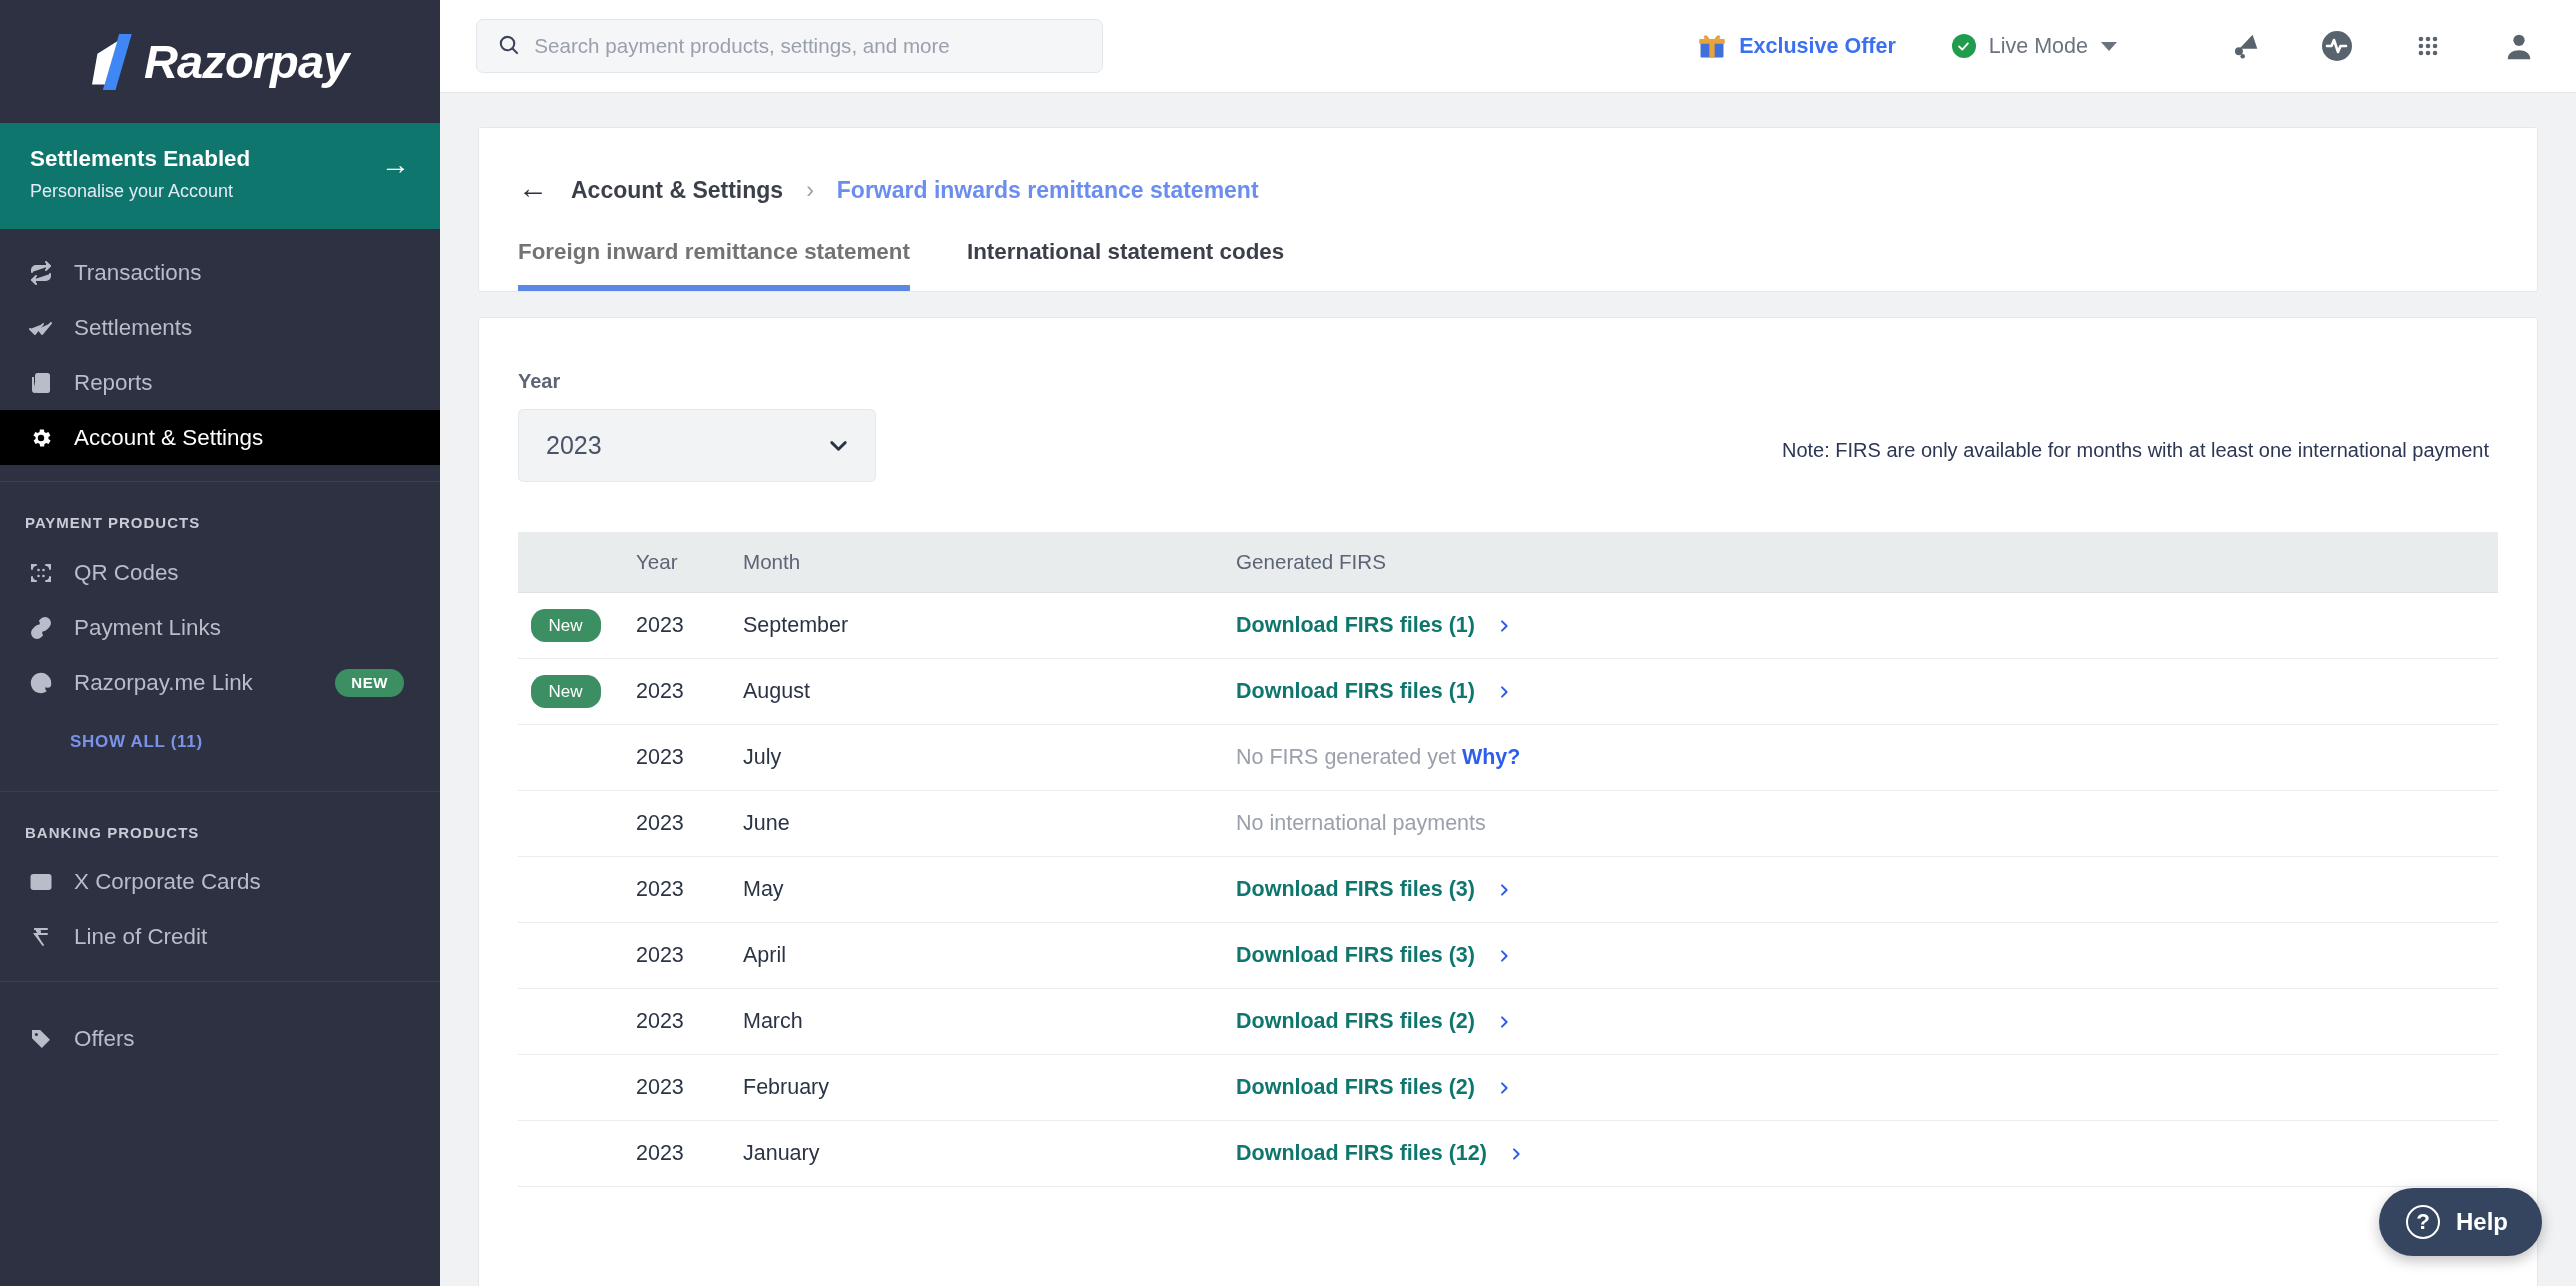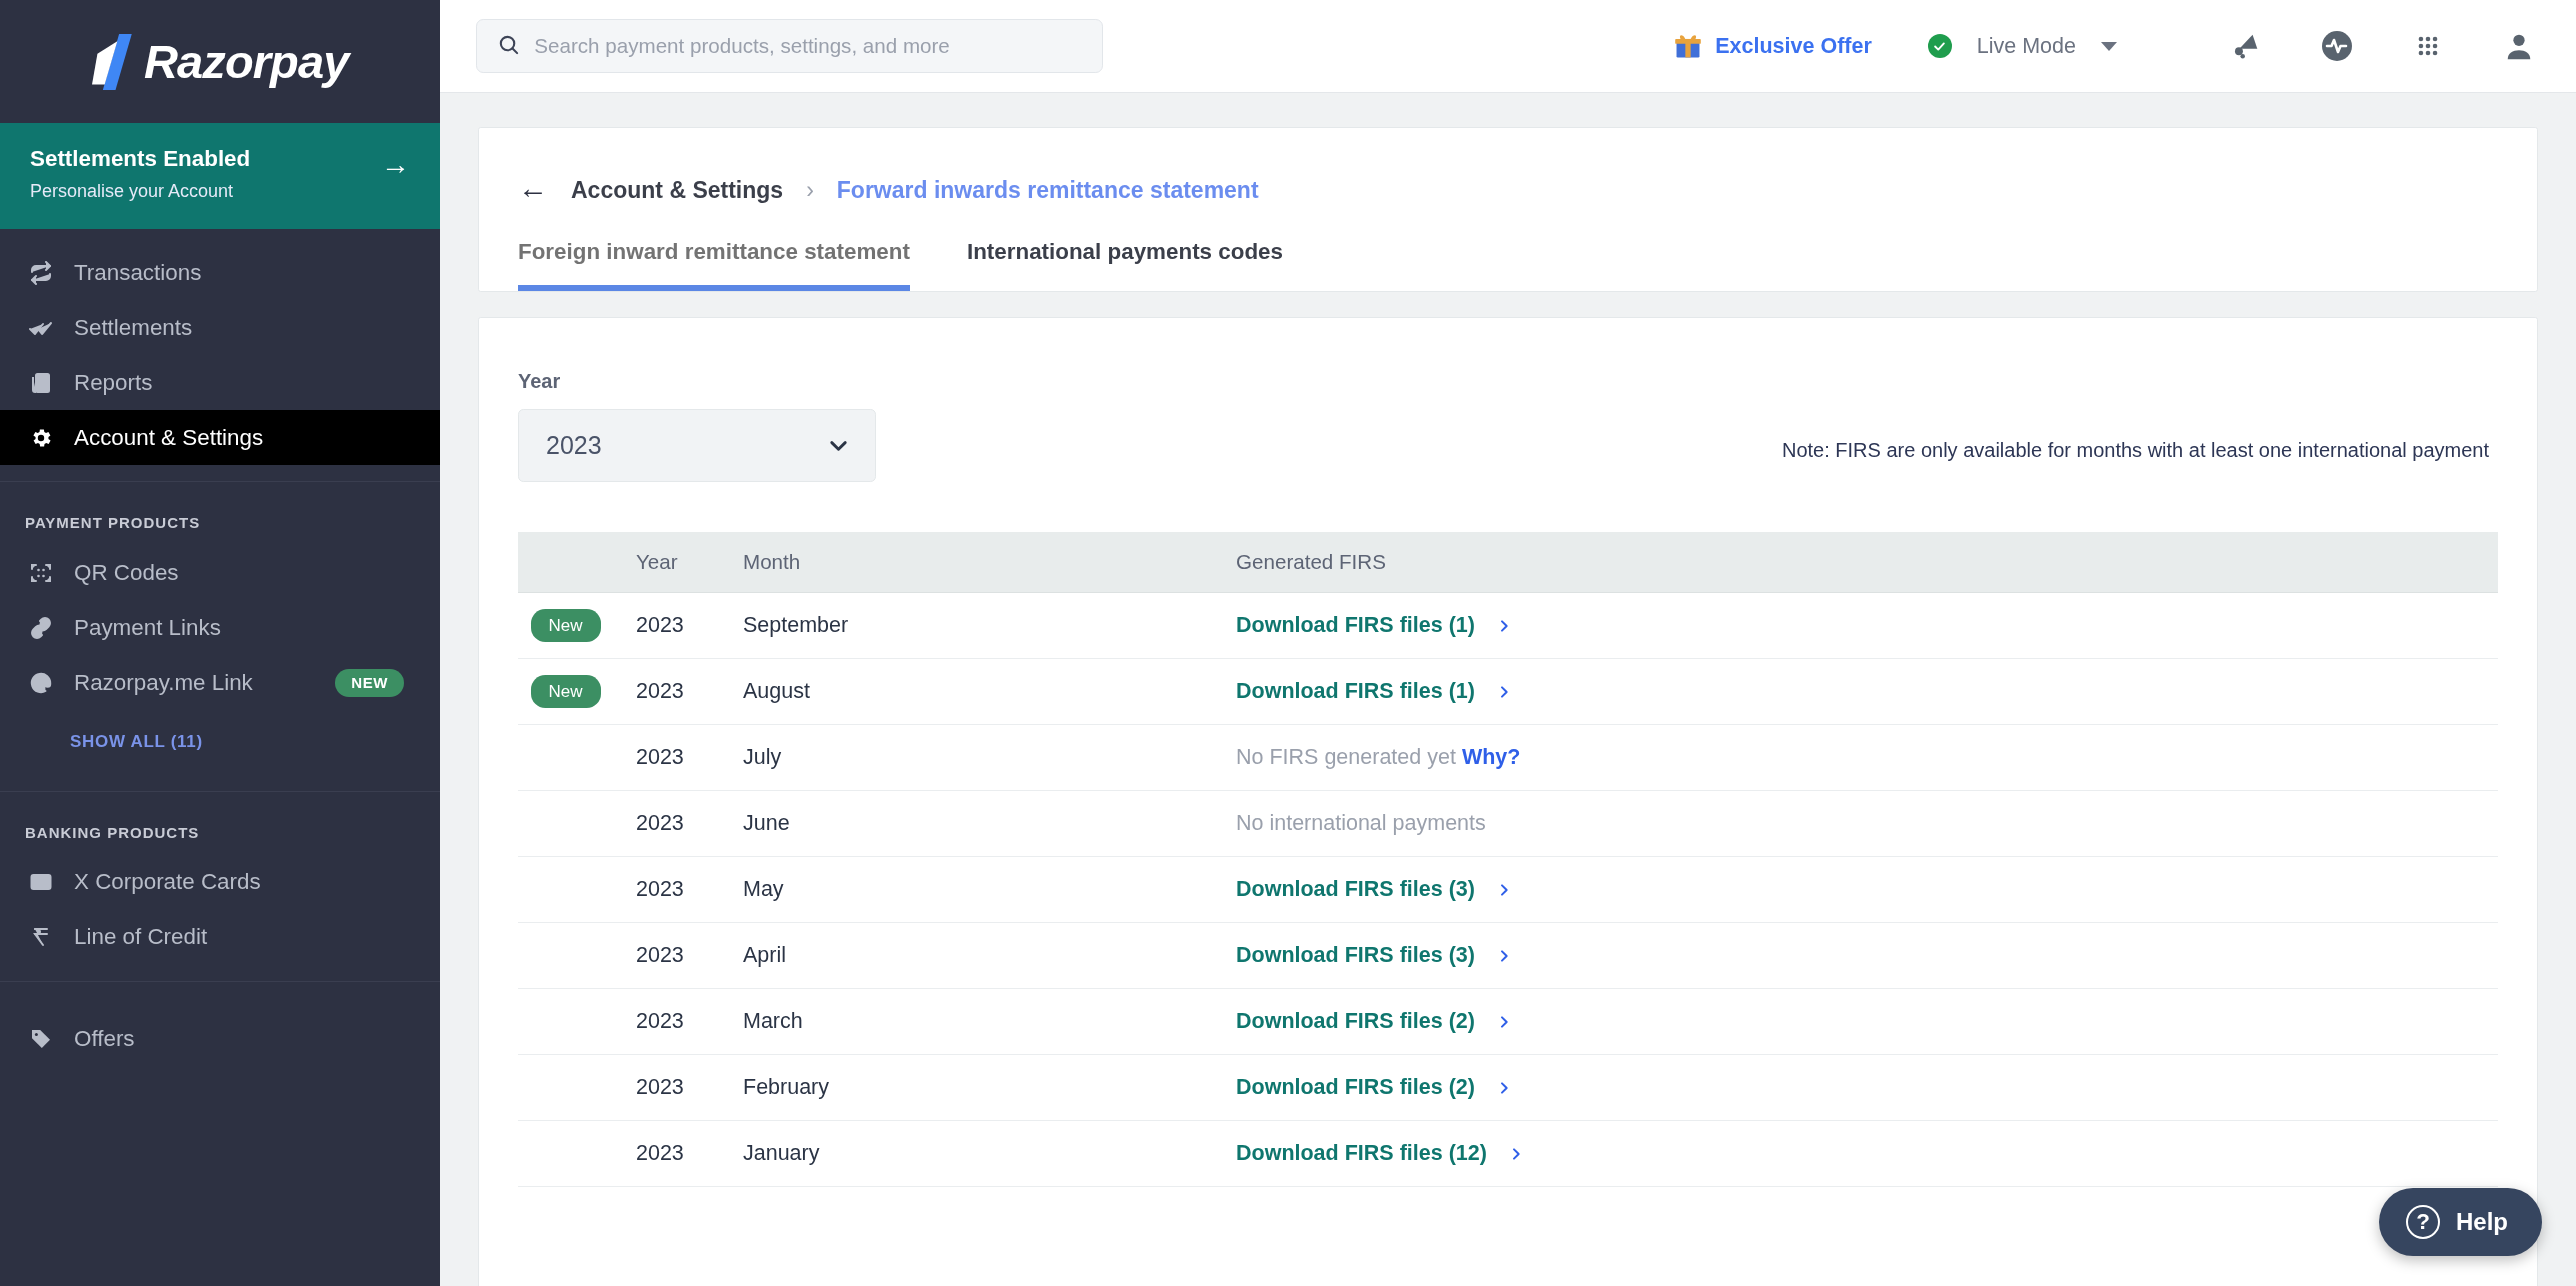--- a/index.html
+++ b/index.html
@@ -84,21 +84,21 @@
     cursor:text;
   }
   .search-box svg { width:23px; height:23px; stroke:#3D4457; fill:none; stroke-width:2.2; }
   .search-ph { color:#9AA0AC; font-size:20.6px; }
 
   .topbar-right { margin-left:auto; display:flex; align-items:center; gap:0; }
   .offer-btn { display:flex; align-items:center; gap:12.5px; cursor:pointer; margin-right:50px; }
   .offer-text { color:#3B71F0; font-size:21.5px; font-weight:bold; }
   .gift-ico { width:30px; height:30px; position:relative; }
 
-  .mode-btn { display:flex; align-items:center; gap:25px; cursor:pointer; margin-right:63px;padding-left:6px; }
+  .mode-btn { display:flex; align-items:center; gap:13px; cursor:pointer; margin-right:63px;padding-left:6px; }
   .mode-text { color:#6B7280; font-size:21.5px; }
   .check-circle { width:24px; height:24px; border-radius:50%; background:#1F9D4D; display:flex; align-items:center; justify-content:center; }
   .check-circle svg { width:15px; height:15px; stroke:#fff; fill:none; stroke-width:3; }
   .caret { width:0; height:0; border-left:8px solid transparent; border-right:8px solid transparent; border-top:9px solid #6B7280; }
 
   .ticon { width:50px; height:50px; display:flex; align-items:center; justify-content:center; cursor:pointer; margin-left:41px; }
   .ticon svg { fill:#59636E; }
 
   
   .content { padding:34px 38px 0 38px; height:calc(1286px - 93px); overflow:hidden; }
@@ -426,21 +426,21 @@
       <section class="card card-head">
         <div class="breadcrumb">
           <span class="back-arrow">←</span>
           <span class="bc-parent">Account &amp; Settings</span>
           <span class="bc-sep">›</span>
           <span class="bc-current">Forward inwards remittance statement</span>
         </div>
 
         <div class="tabs">
           <div class="tab active">Foreign inward remittance statement</div>
-          <div class="tab">International payments codes</div>
+          <div class="tab">International statement codes</div>
         </div>
       </section>
 
       <section class="card card-body">
 
         <div class="year-row">
           <div class="year-block">
             <span class="year-label">Year</span>
             <div class="year-select">
               <span class="year-value">2023</span>

